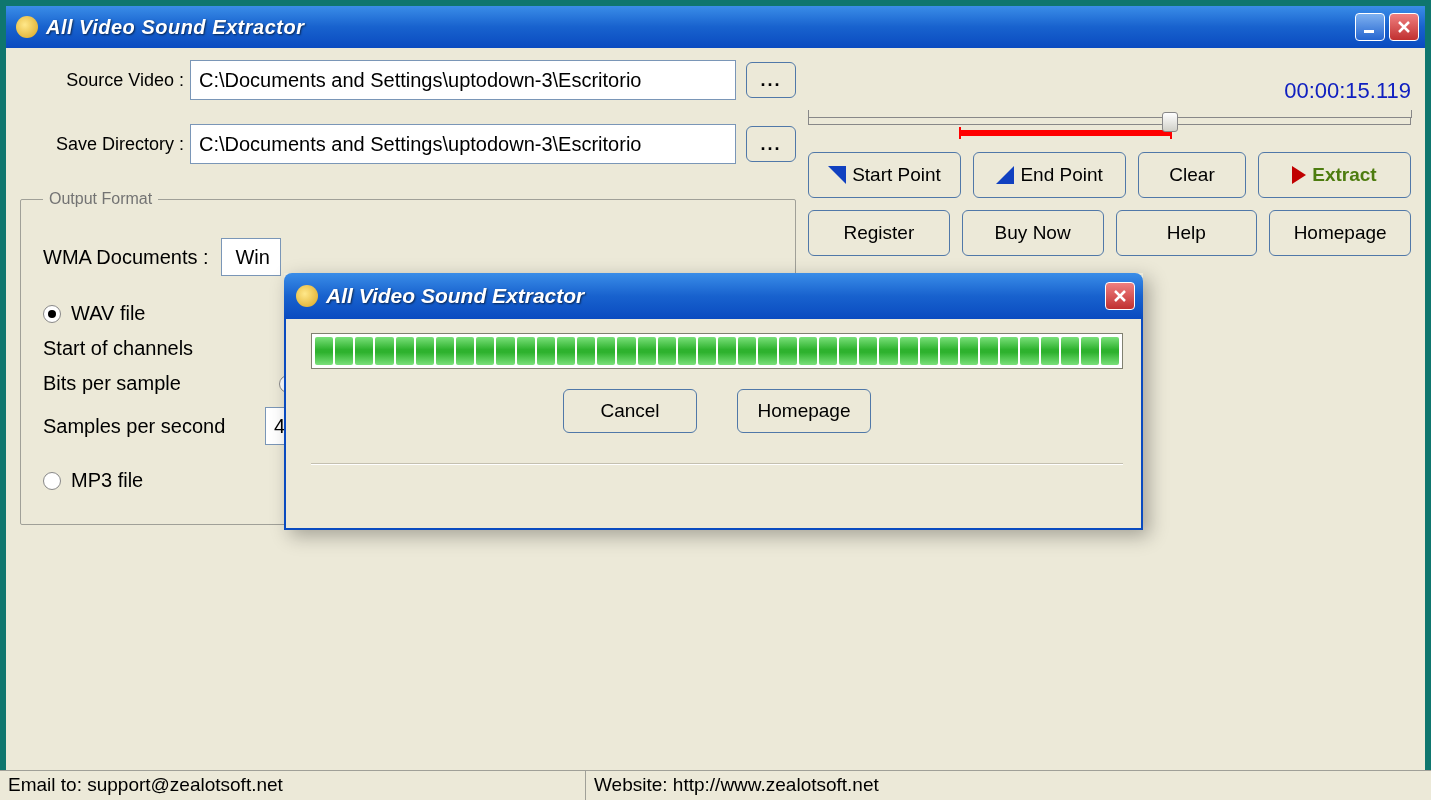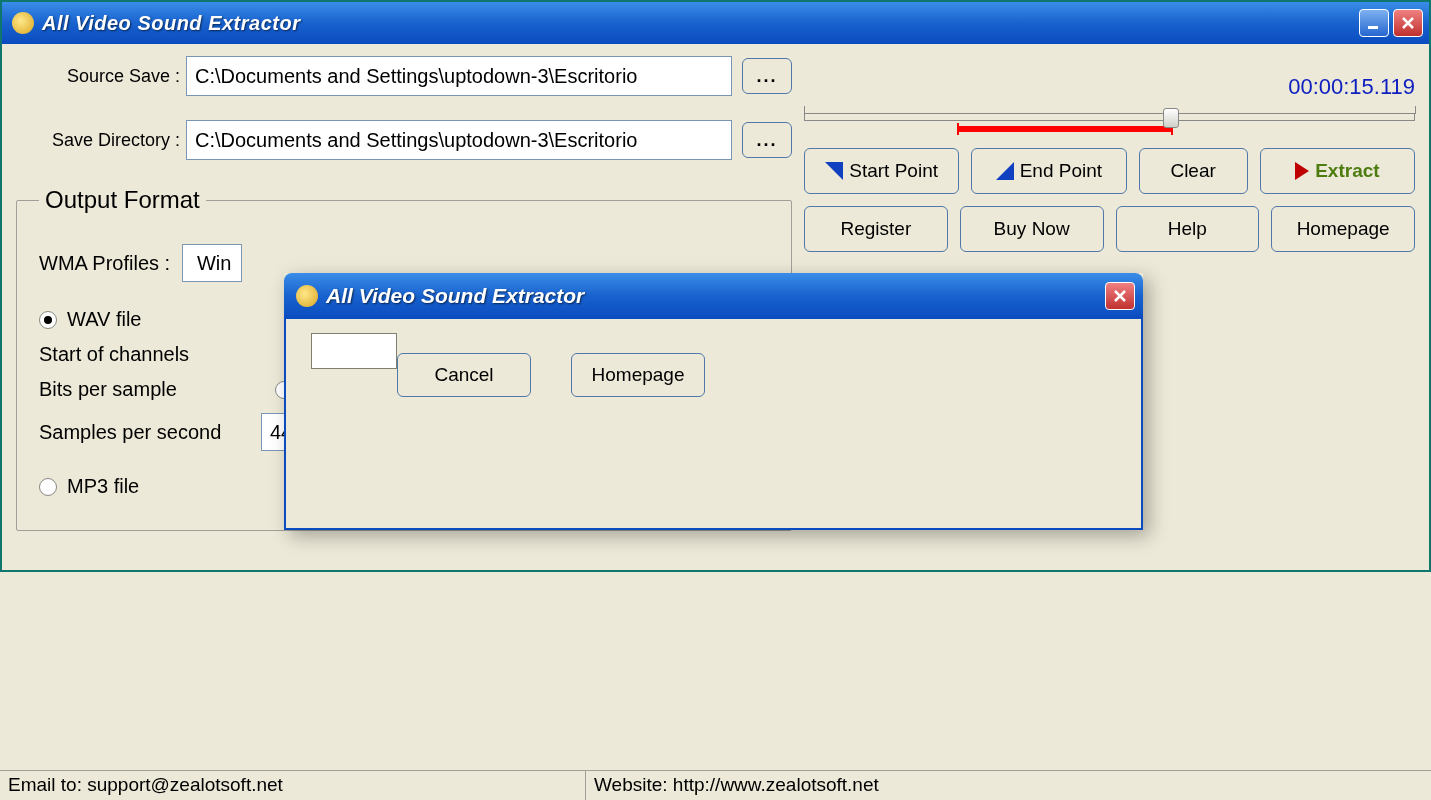--- a/index.html
+++ b/index.html
@@ -7,23 +7,23 @@
   font-family: Tahoma, Arial, sans-serif;
   font-size: 18px;
   background: #ece9d8;
   width: 1431px;
   height: 800px;
   overflow: hidden;
   position: relative;
 }
 .main-window {
   width: 1431px;
-  height: 572px;
+  height: 800px;
   background: #ece9d8;
-  border: 2px solid #0f766e;
+  border: 6px solid #0f766e;
 }
 .titlebar {
   height: 42px;
   background: linear-gradient(to bottom, #3a8de8 0%, #1862ce 50%, #0a4bc0 100%);
   display: flex;
   align-items: center;
   padding: 0 6px 0 10px;
   color: white;
 }
 .titlebar-icon {
@@ -104,22 +104,22 @@
 }
 
 .fieldset {
   border: 1px solid #a0a098;
   border-radius: 2px;
   padding: 18px 22px 22px 22px;
   margin-top: 4px;
 }
 .fieldset-legend {
   padding: 0 6px;
-  font-size: 24px;
-  color: #000000;
+  font-size: 16px;
+  color: #737373;
   background: #ece9d8;
 }
 
 .radio-row {
   display: flex;
   align-items: center;
   gap: 10px;
   margin: 12px 0 10px 0;
   font-size: 20px;
 }
@@ -274,21 +274,21 @@
   border:1px solid #fff; border-radius:4px;
   display:flex;align-items:center;justify-content:center;
   color:#fff; font-weight:bold;
 }
 .dialog-body {
   border:2px solid #0a4bc0;
   border-top:none;
   background:#ece9d8;
   height:calc(100% - 46px);
   padding:14px 18px 0 25px;
-  display:flex; flex-direction:row;
+  display:flex; flex-direction:column;
 }
 .progress-outer {
   height:36px;
   border:1px solid #808070;
   background:#fff;
   padding:3px;
   display:flex; gap:2px;
 }
 .progress-seg {
   flex:1;
@@ -327,36 +327,36 @@
           </svg>
       </div>
     </div>
   </div>
 
   <div class="client">
 
     <div class="left-panel">
 
       <div class="file-row">
-        <span class="file-label">Source Save :</span>
+        <span class="file-label">Source Video :</span>
         <input class="file-input" value="C:\Documents and Settings\uptodown-3\Escritorio" style="">
         <button class="browse-btn">...</button>
       </div>
 
       <div class="file-row">
         <span class="file-label">Save Directory :</span>
         <input class="file-input" value="C:\Documents and Settings\uptodown-3\Escritorio" style="">
         <button class="browse-btn">...</button>
       </div>
 
       <fieldset class="fieldset">
         <legend class="fieldset-legend">Output Format</legend>
 
         <div class="sub-indent field-row">
-          <span class="field-label">WMA Profiles :</span>
+          <span class="field-label">WMA Documents :</span>
           <div class="combo" style="min-width:60px;justify-content:center;">
             <span>Win</span>
           </div>
         </div>
 
         <div class="radio-row" style="margin-top:26px;">
           <span class="radio-icon selected"></span>
           <span>WAV file</span>
         </div>
         <div class="sub-indent field-row">

